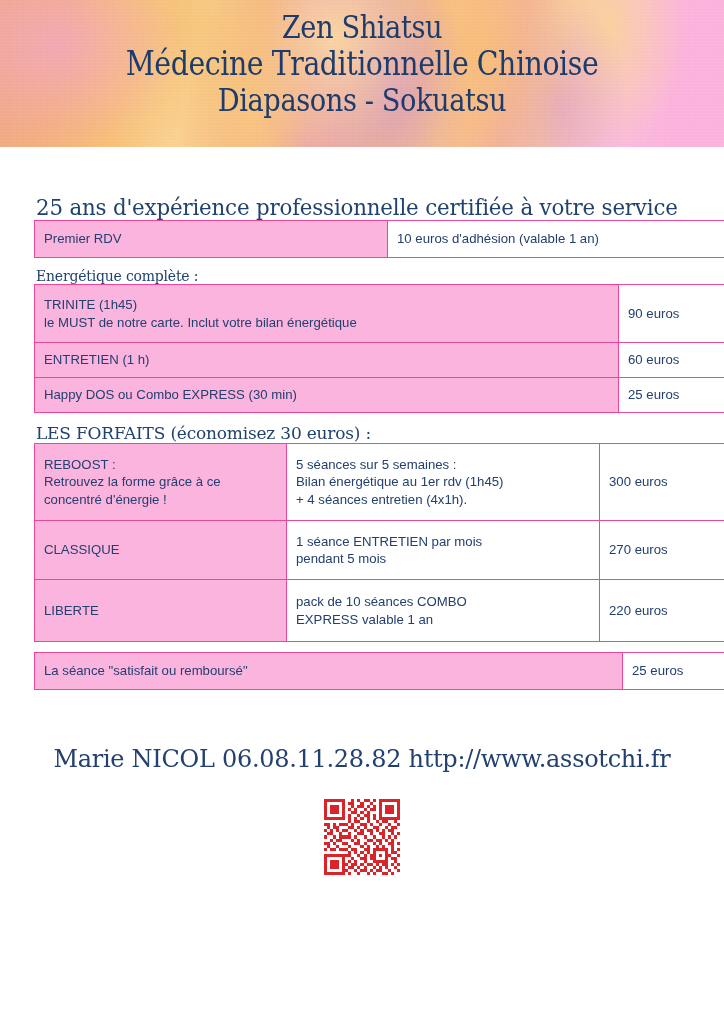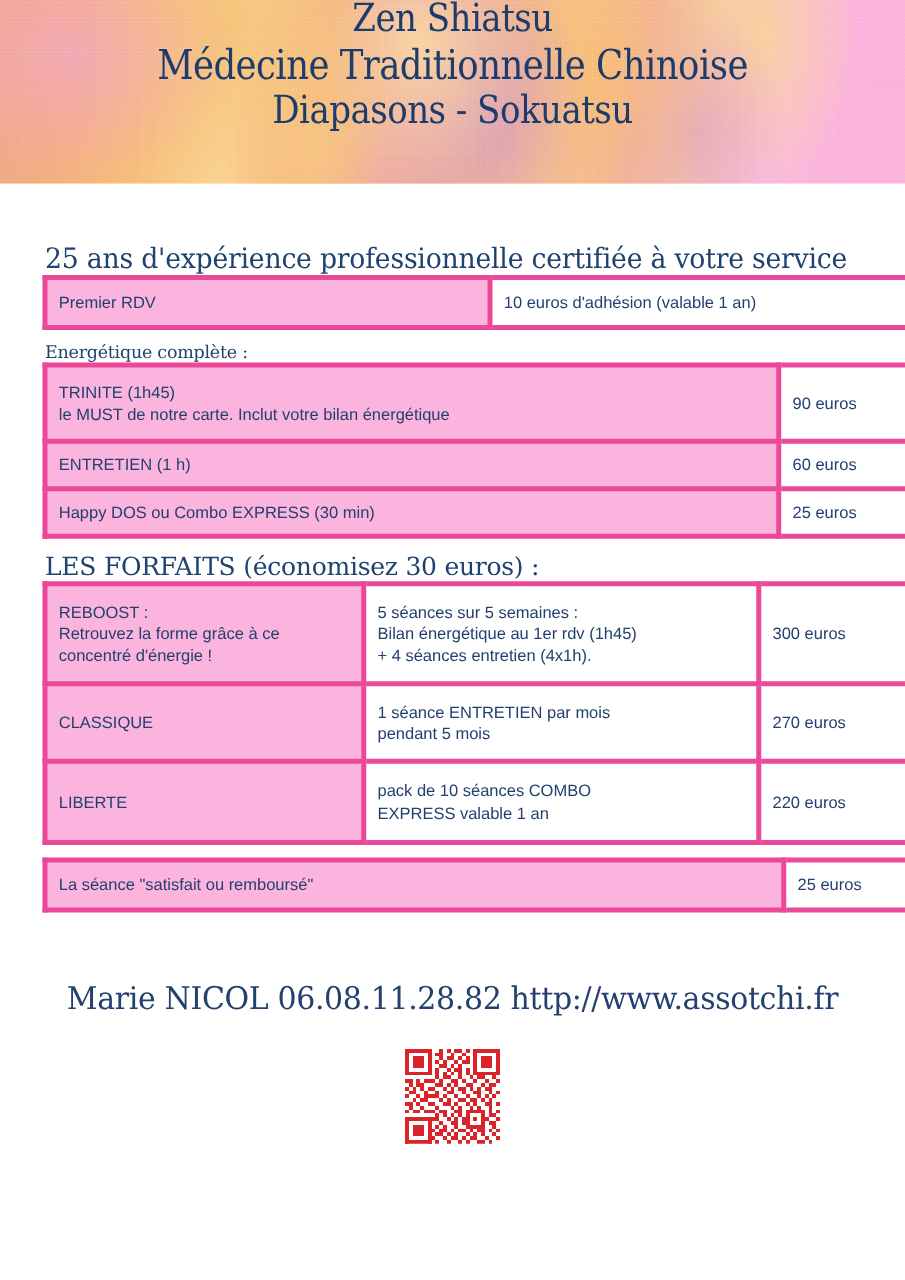--- a/index.html
+++ b/index.html
@@ -57,20 +57,21 @@
     opacity: 0.16;
     background-image:
       repeating-linear-gradient(0deg, rgba(255,255,255,0.35) 0px, rgba(255,255,255,0) 1px, rgba(0,0,0,0.06) 2px, rgba(255,255,255,0) 3px),
       repeating-linear-gradient(90deg, rgba(255,255,255,0.3) 0px, rgba(255,255,255,0) 1px, rgba(0,0,0,0.05) 2px, rgba(255,255,255,0) 3px);
     pointer-events: none;
   }
   .header-text {
     position: relative;
     z-index: 3;
     text-align: center;
+    padding-top: 12px;
     font-family: "DejaVu Serif", "Liberation Serif", serif;
     color: #1d3c6b;
     line-height: 1.0;
     letter-spacing: -0.5px;
   }
   .title-line1 {
     font-size: 31px;
     display: block;
     font-weight: 400;
     transform: scaleX(0.88);
@@ -109,36 +110,36 @@
     letter-spacing: -0.2px;
   }
 
   .section-title {
     font-family: "DejaVu Serif", "Liberation Serif", serif;
     font-size: 14px;
     color: #20426e;
     margin-left: 2px;
     letter-spacing: -0.2px;
   }
-  .section-title.forfaits { font-size: 20px; }
+  .section-title.forfaits { font-size: 17px; }
 
   
   table.price-table {
     border-collapse: collapse;
     width: 656px;
     table-layout: fixed;
     margin: 0;
   }
   table.price-table td {
     vertical-align: middle;
     font-family: "Liberation Sans", sans-serif;
     font-size: 13.2px;
     color: #23406f;
     line-height: 1.32;
-    border: 4px solid #ec4899;
+    border: 1px solid #ec4899;
     padding: 7px 9px;
   }
   td.c-pink {
     background: #fbb4dd;
     border-color: #fbb4dd;
     border-right-color: #ffffff;
   }
   td.c-white {
     background: #ffffff;
     border-color: #f8cbe4;

